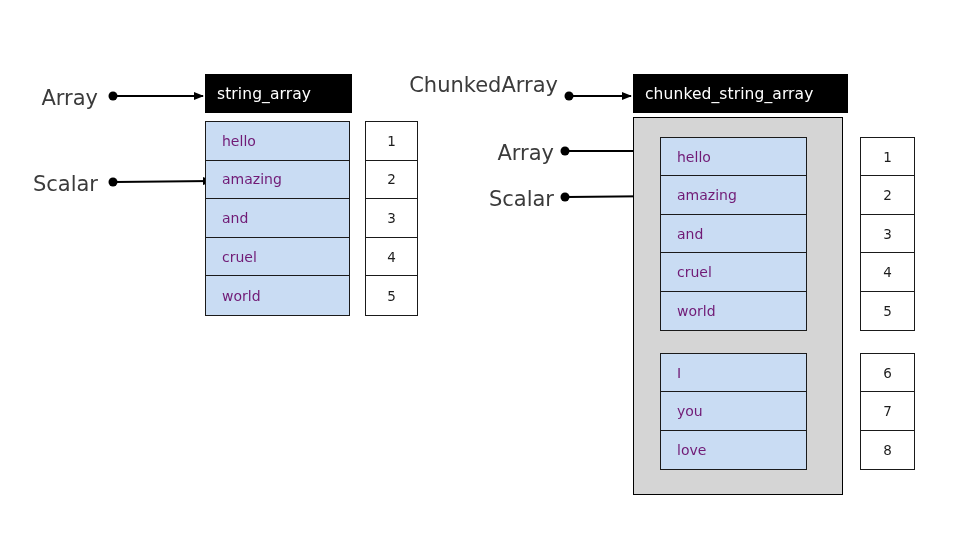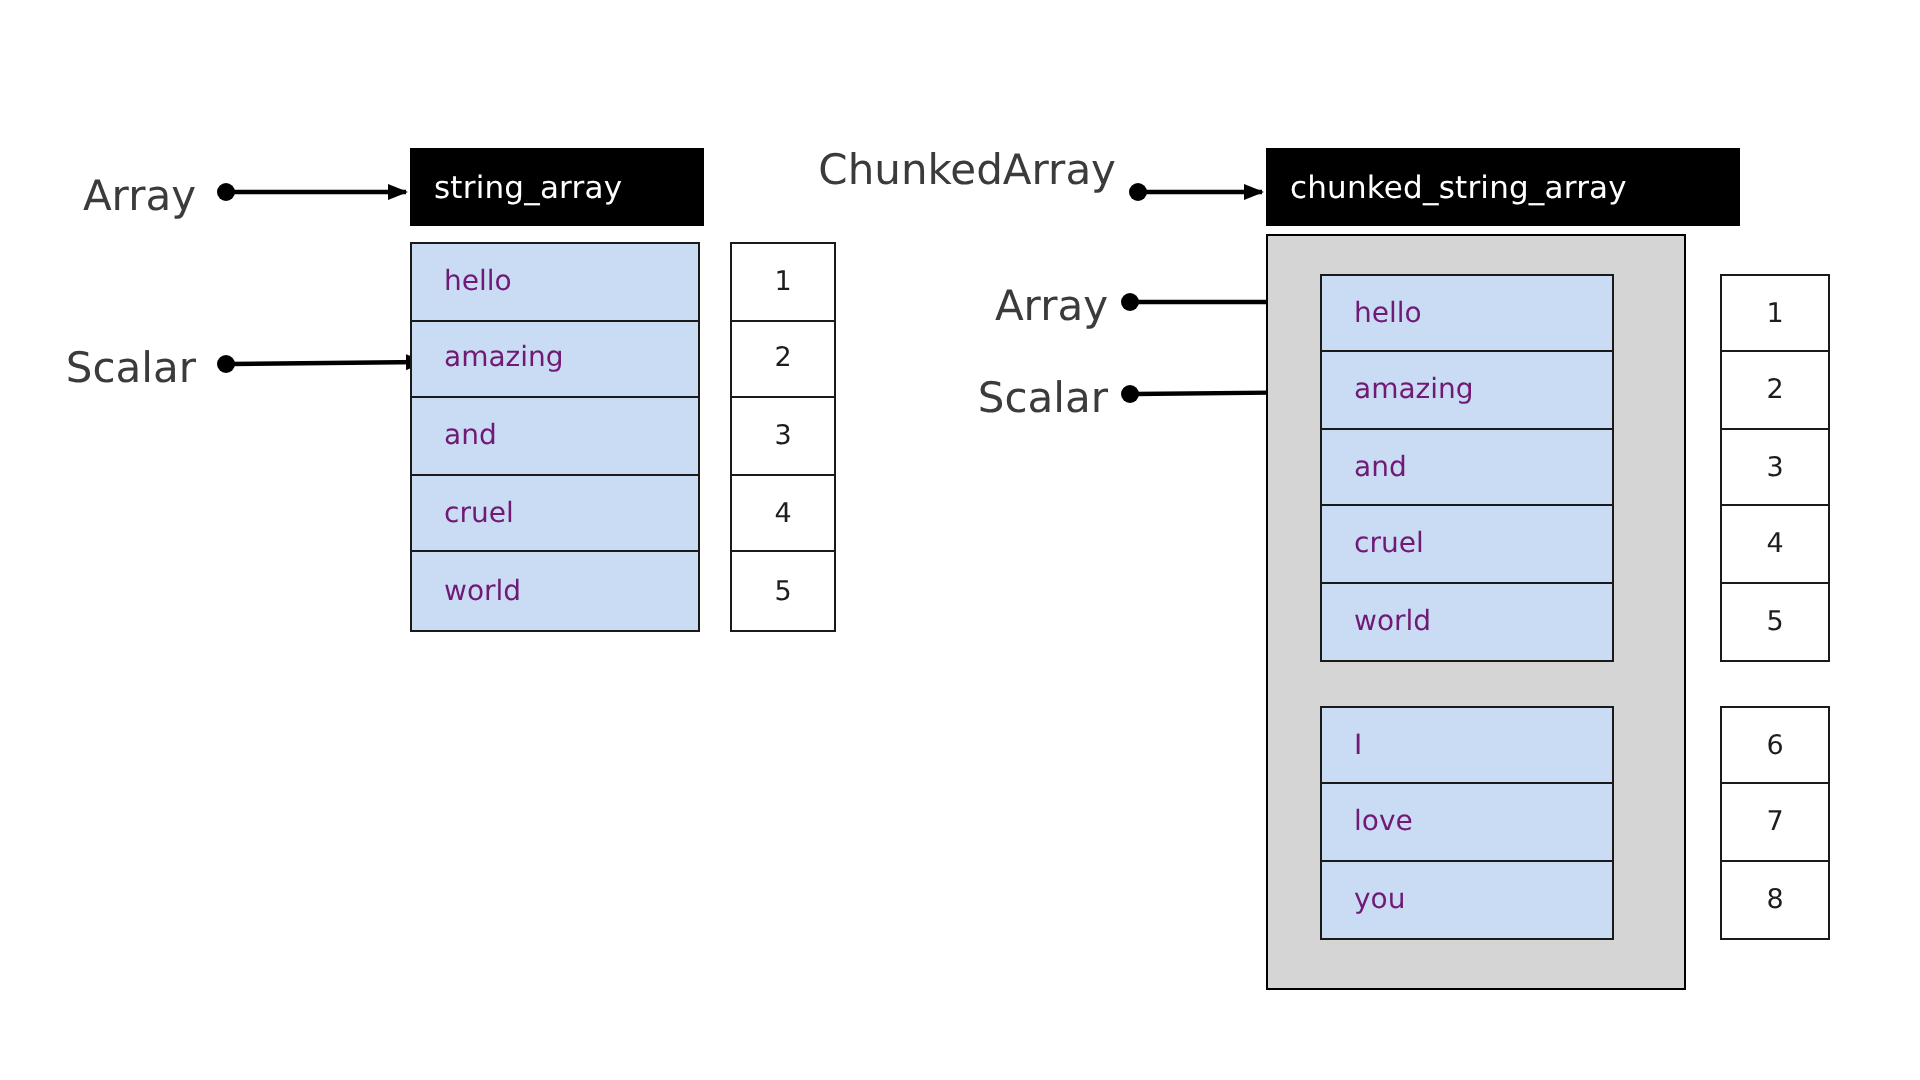--- a/index.html
+++ b/index.html
@@ -148,36 +148,36 @@
     <div class="num-cell" style="height:39px;">4</div>
     <div class="num-cell" style="height:39px;">5</div>
   </div>
 
   <div class="abs ann-label" style="left:400px; top:75px; width:158px;">ChunkedArray</div>
 
   <div class="abs ann-label" style="left:400px; top:143px; width:154px;">Array</div>
 
   <div class="abs ann-label" style="left:400px; top:189px; width:154px;">Scalar</div>
 
-  <div class="abs title-box" style="left:633px; top:74px; width:237px; height:39px;">chunked_string_array</div>
+  <div class="abs title-box" style="left:633px; top:74px; width:215px; height:39px;">chunked_string_array</div>
 
   <div class="abs grey-box" style="left:633px; top:117px; width:210px; height:378px;"></div>
 
   <div class="abs cell-group" style="left:660px; top:137px; width:147px; height:194px;">
     <div class="cell" style="height:38.8px;">hello</div>
     <div class="cell" style="height:38.8px;">amazing</div>
     <div class="cell" style="height:38.8px;">and</div>
     <div class="cell" style="height:38.8px;">cruel</div>
     <div class="cell" style="height:38.8px;">world</div>
   </div>
 
   <div class="abs cell-group" style="left:660px; top:353px; width:147px; height:117px;">
     <div class="cell" style="height:39px;">I</div>
+    <div class="cell" style="height:39px;">you</div>
     <div class="cell" style="height:39px;">love</div>
-    <div class="cell" style="height:39px;">you</div>
   </div>
 
   <div class="abs num-group" style="left:860px; top:137px; width:55px; height:194px;">
     <div class="num-cell" style="height:38.8px;">1</div>
     <div class="num-cell" style="height:38.8px;">2</div>
     <div class="num-cell" style="height:38.8px;">3</div>
     <div class="num-cell" style="height:38.8px;">4</div>
     <div class="num-cell" style="height:38.8px;">5</div>
   </div>
 

